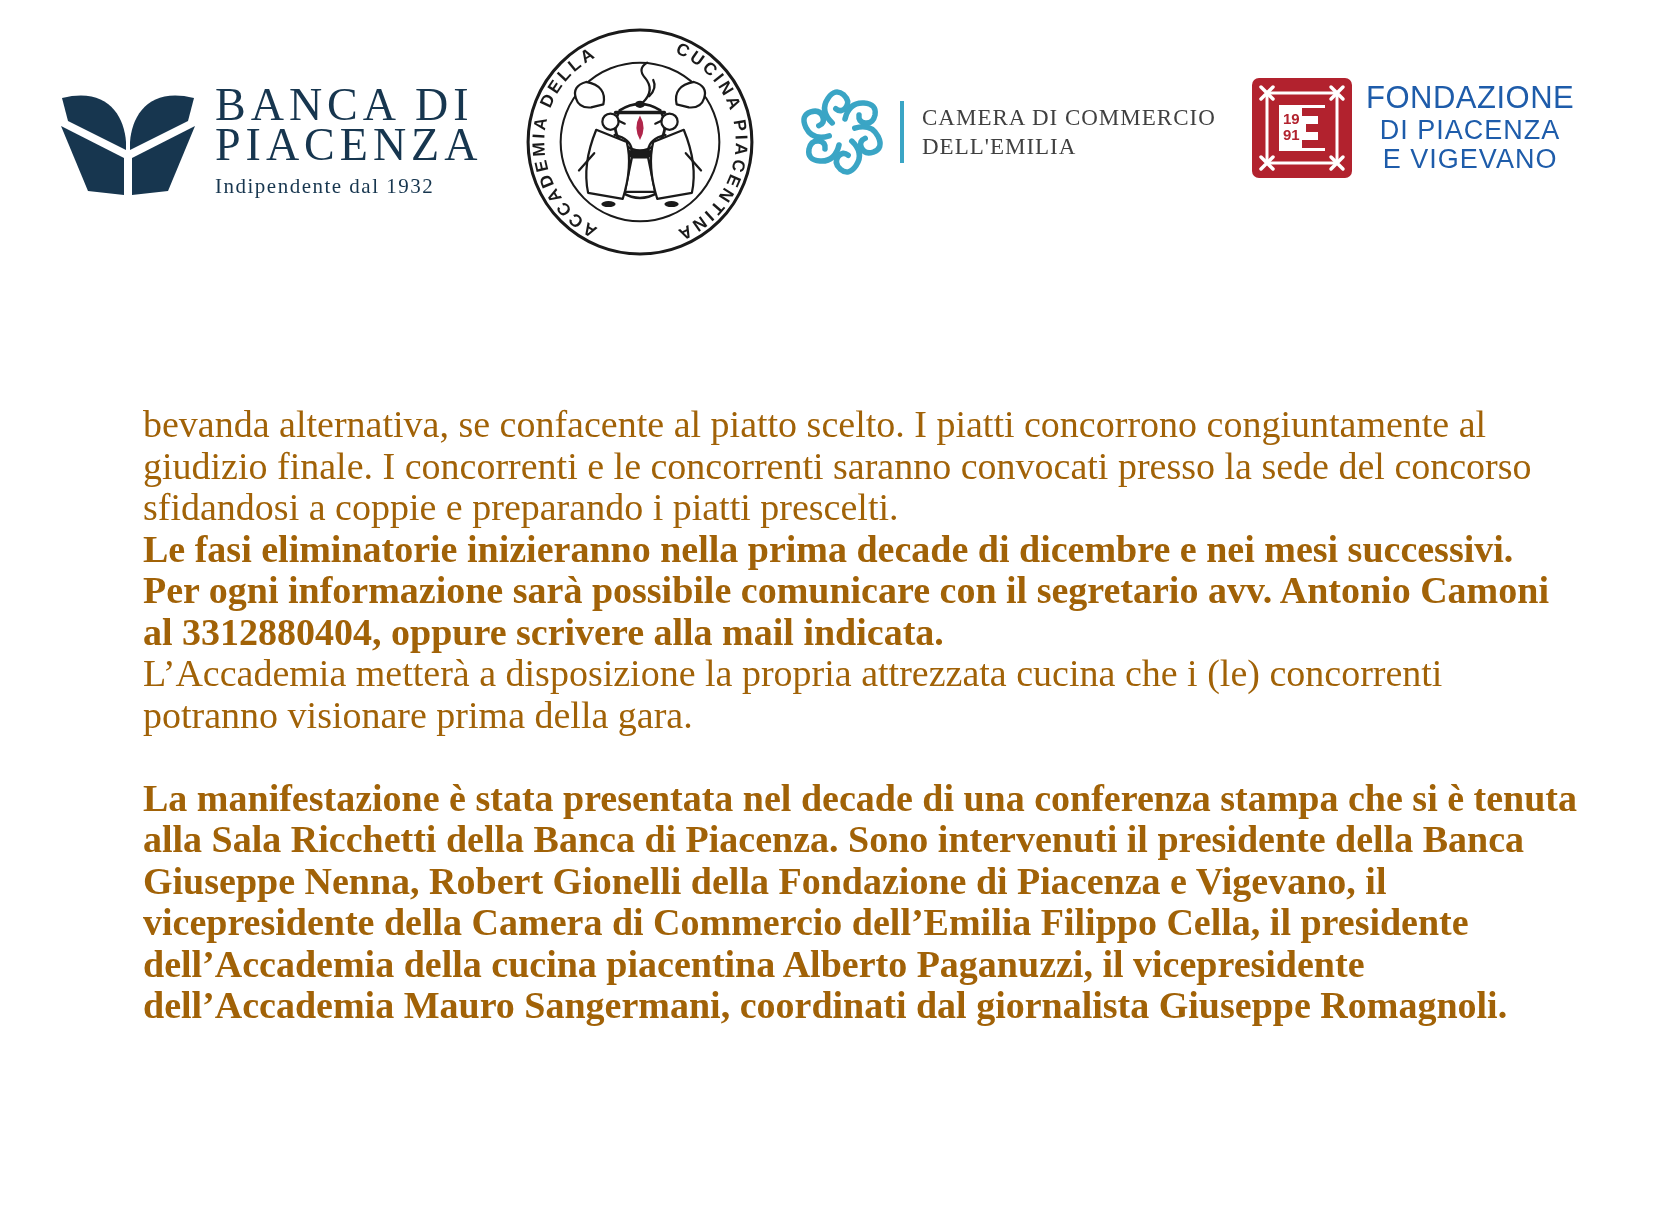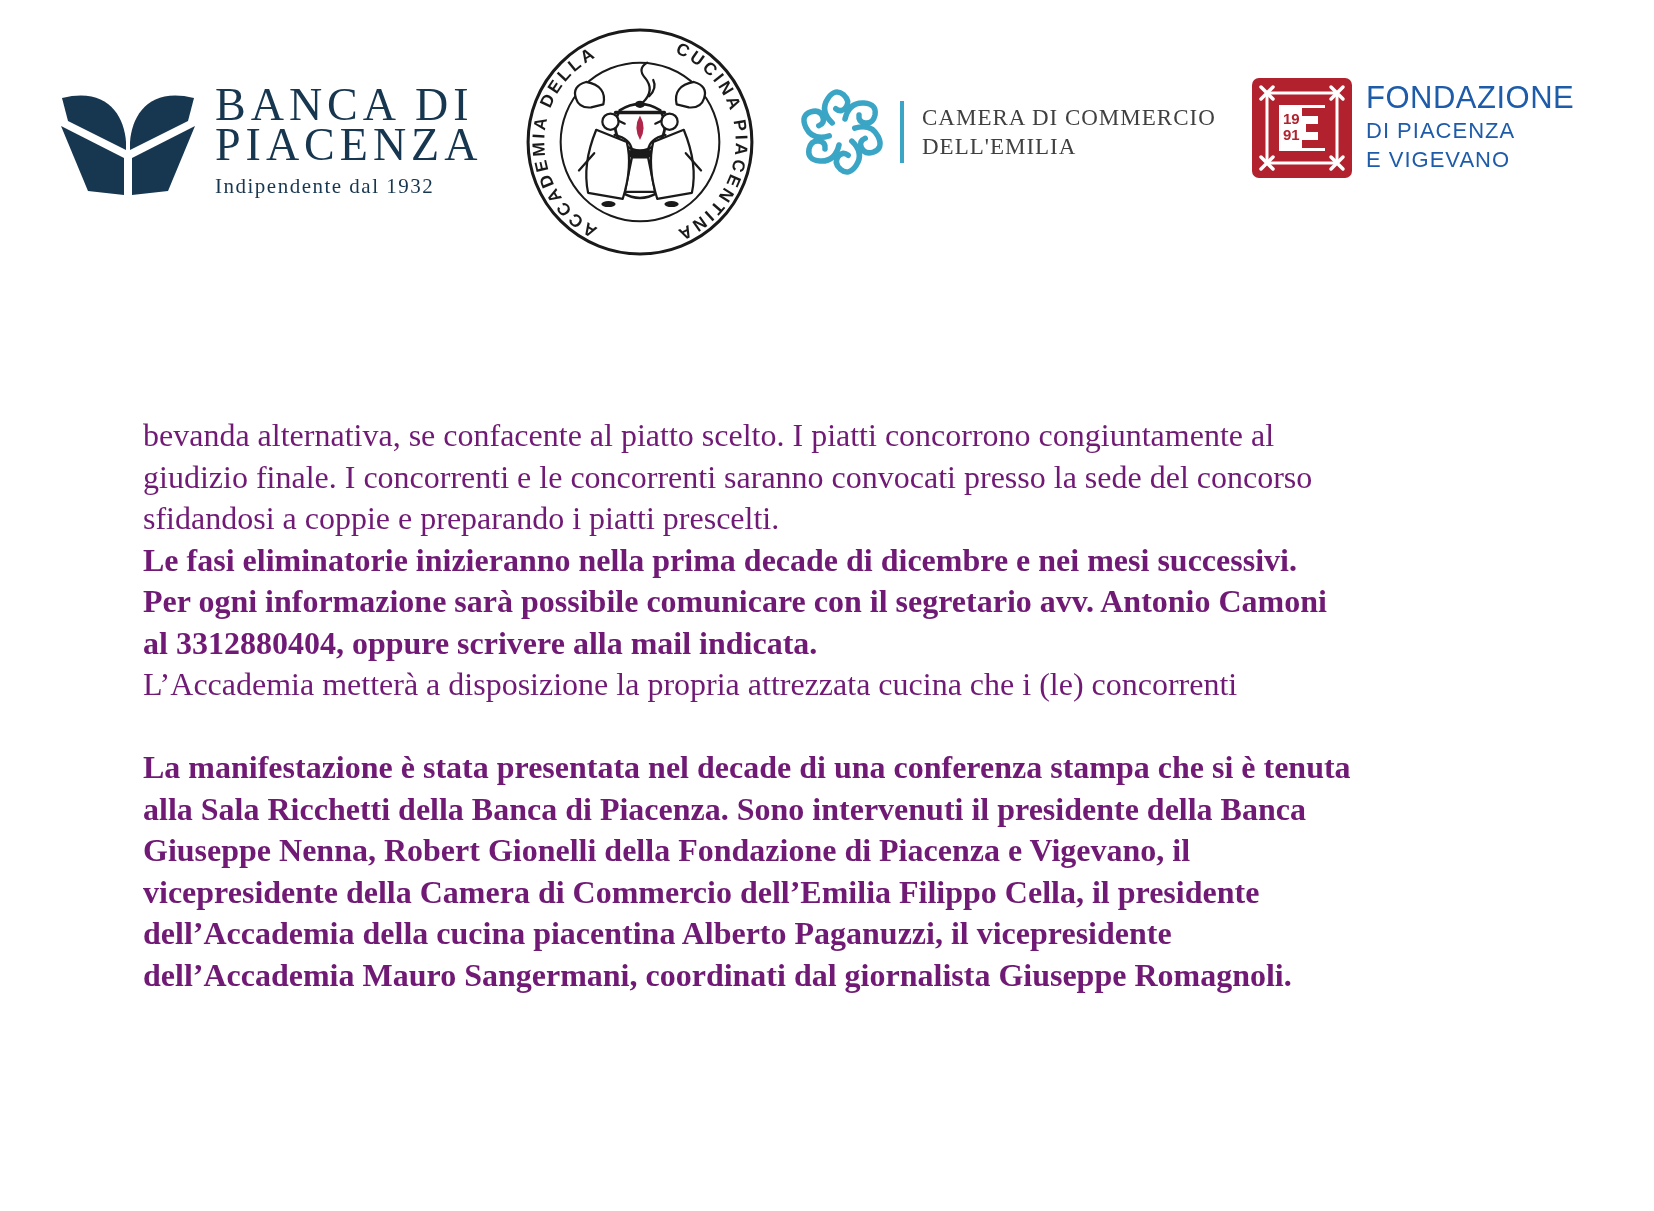--- a/index.html
+++ b/index.html
@@ -21,26 +21,26 @@
   #logo-camera{position:absolute;left:798px;top:88px;display:flex;align-items:center;}
   #camera-divider{width:4px;height:62px;background:#3aa5c5;margin:0 18px 0 14px;}
   #camera-text{font-family:Liberation Serif, serif;color:#404040;}
   .camera-line1{font-size:23px;letter-spacing:1px;line-height:29px;white-space:nowrap;}
   .camera-line2{font-size:23px;letter-spacing:1px;line-height:29px;white-space:nowrap;}
 
   
   #logo-fondazione{position:absolute;left:1252px;top:78px;display:flex;}
   #fondazione-text{margin-left:14px;margin-top:4px;font-family:"Liberation Sans",sans-serif;color:#1e5caa;}
   .fond-line1{font-size:31px;font-weight:normal;letter-spacing:0.5px;line-height:31px;white-space:nowrap;}
-  .fond-line2,.fond-line3{font-size:22px;font-weight:400;letter-spacing:1px;line-height:29px;white-space:nowrap;}
+  .fond-line2,.fond-line3{font-size:27px;font-weight:400;letter-spacing:1px;line-height:29px;white-space:nowrap;text-align:center;}
   .fond-line2{margin-top:3px;}
 
   
-  #body-text{position:absolute;left:143px;top:415px;font-size:32px;line-height:41.5px;
-             color:#701a75;white-space:nowrap;}
+  #body-text{position:absolute;left:143px;top:404px;font-size:38px;line-height:41.5px;
+             color:#a16207;white-space:nowrap;}
   .line{height:41.5px;}
   .line.bold{font-weight:bold;}
   .italic{}
 </style>
 </head>
 <body>
 
 <div class="page">
 
   <div id="logo-banca">
@@ -166,20 +166,21 @@
   </div>
 
   <div id="body-text">
       <div class="line"><span>bevanda alternativa, se confacente al piatto scelto. I piatti concorrono congiuntamente al</span></div>
       <div class="line"><span>giudizio finale. I concorrenti e le concorrenti saranno convocati presso la sede del concorso</span></div>
       <div class="line"><span>sfidandosi a coppie e preparando i piatti prescelti.</span></div>
       <div class="line bold"><span>Le fasi eliminatorie inizieranno nella prima decade di dicembre e nei mesi successivi.</span></div>
       <div class="line bold"><span>Per ogni informazione sarà possibile comunicare con il segretario avv. Antonio Camoni</span></div>
       <div class="line bold"><span>al 3312880404, oppure scrivere alla mail indicata.</span></div>
       <div class="line"><span>L’Accademia metterà a disposizione la propria attrezzata cucina che i (le) concorrenti</span></div>
+      <div class="line"><span>potranno visionare prima della gara.</span></div>
       <div class="line">&nbsp;</div>
       <div class="line bold"><span>La manifestazione è stata presentata nel decade di una conferenza stampa che si è tenuta</span></div>
       <div class="line bold"><span>alla Sala Ricchetti della </span><span class="italic">Banca di Piacenza</span><span>. Sono intervenuti il presidente della </span><span class="italic">Banca</span></div>
       <div class="line bold"><span>Giuseppe Nenna, Robert Gionelli della Fondazione di Piacenza e Vigevano, il</span></div>
       <div class="line bold"><span>vicepresidente della Camera di Commercio dell’Emilia Filippo Cella, il presidente</span></div>
       <div class="line bold"><span>dell’Accademia della cucina piacentina Alberto Paganuzzi, il vicepresidente</span></div>
       <div class="line bold"><span>dell’Accademia Mauro Sangermani, coordinati dal giornalista Giuseppe Romagnoli.</span></div>
       <div class="line">&nbsp;</div>
     </div>
 

